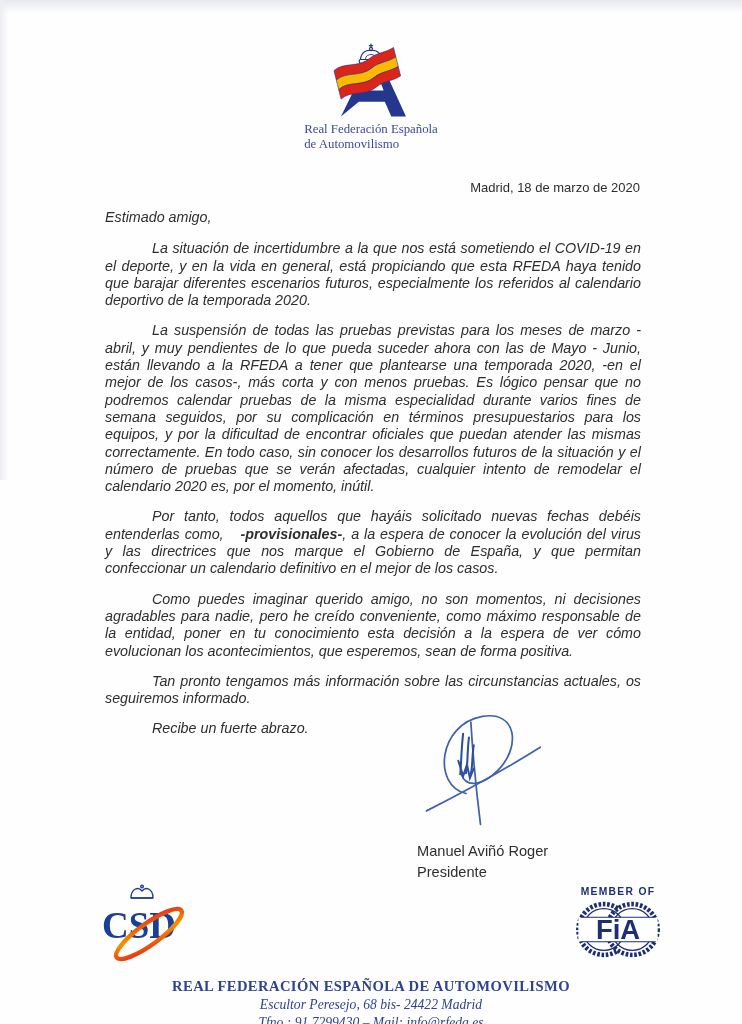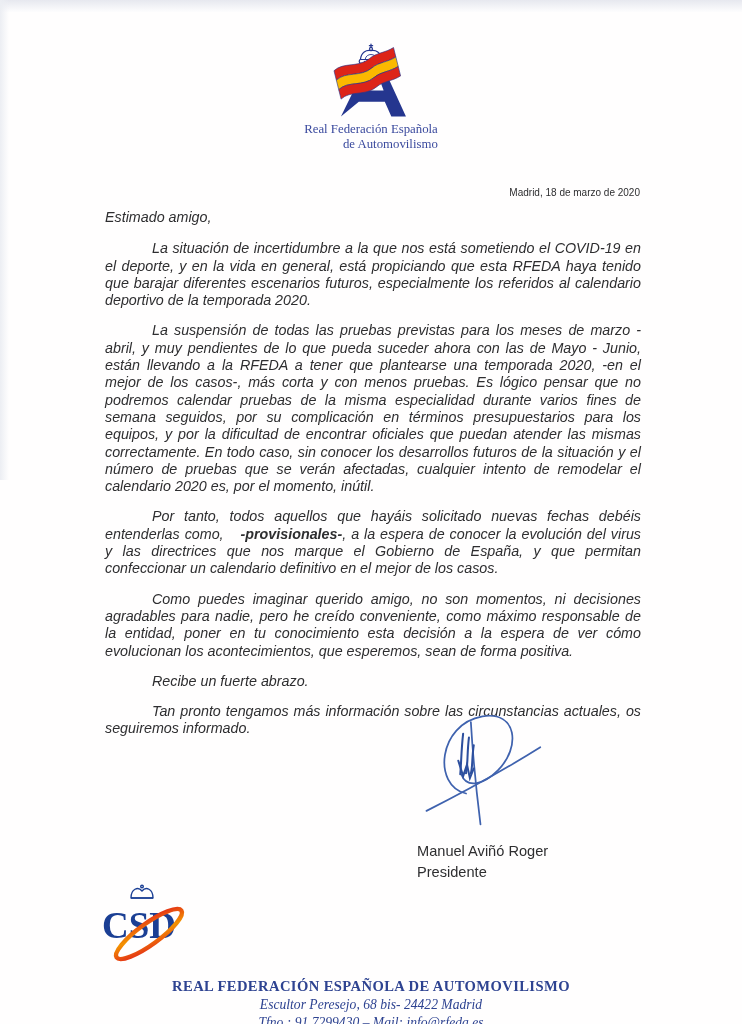--- a/index.html
+++ b/index.html
@@ -7,23 +7,23 @@
     position:relative;width:742px;height:1024px;background:#fffefe;
     font-family:"Liberation Sans",sans-serif;color:#2e2e30;overflow:hidden;
   }
   
   .edge-top{position:absolute;top:0;left:0;right:0;height:12px;
     background:linear-gradient(to bottom,#e2e4ec,#fdfdfe);opacity:.85;}
   .edge-left{position:absolute;top:0;left:0;width:9px;height:480px;
     background:linear-gradient(to right,#eceef3,rgba(255,255,255,0));}
   
   .logo-wrap{position:absolute;top:40px;left:0;right:0;display:flex;flex-direction:column;align-items:center;}
-  .logo-text{font-family:"Liberation Serif",serif;color:#3b4a9e;font-size:12.8px;line-height:15px;text-align:right;margin-top:4px;}
+  .logo-text{font-family:"Liberation Serif",serif;color:#3b4a9e;font-size:12.8px;line-height:15px;text-align:left;margin-top:4px;}
   
-  .date-line{position:absolute;top:187px;right:102px;font-size:10px;}
+  .date-line{position:absolute;top:180px;right:102px;font-size:13px;}
   .letter-body{position:absolute;top:209px;left:105px;width:536px;font-size:14.3px;line-height:17.3px;text-align:justify;font-style:italic;}
   .letter-body .salutation{margin:0 0 14px 0;}
   .letter-body p{margin:0 0 13px 0;text-indent:47px;}
   .letter-body b{font-weight:bold;margin-left:12px;}
   
   .signature-svg{position:absolute;left:413px;top:696px;}
   .signer{position:absolute;left:417px;top:841px;font-size:14.6px;line-height:21px;}
   
   .csd-svg{position:absolute;left:86px;top:882px;}
   .fia-wrap{position:absolute;left:561px;top:886px;width:114px;text-align:center;}
@@ -72,22 +72,22 @@
   </div>
 
   <div class="date-line">Madrid, 18 de marzo de 2020</div>
 
   <div class="letter-body">
     <div class="salutation">Estimado amigo,</div>
     <p>La situación de incertidumbre a la que nos está sometiendo el COVID-19 en el deporte, y en la vida en general, está propiciando que esta RFEDA haya tenido que barajar diferentes escenarios futuros, especialmente los referidos al calendario deportivo de la temporada 2020.</p>
     <p>La suspensión de todas las pruebas previstas para los meses de marzo - abril, y muy pendientes de lo que pueda suceder ahora con las de Mayo - Junio, están llevando a la RFEDA a tener que plantearse una temporada 2020, -en el mejor de los casos-, más corta y con menos pruebas. Es lógico pensar que no podremos calendar pruebas de la misma especialidad durante varios fines de semana seguidos, por su complicación en términos presupuestarios para los equipos, y por la dificultad de encontrar oficiales que puedan atender las mismas correctamente. En todo caso, sin conocer los desarrollos futuros de la situación y el número de pruebas que se verán afectadas, cualquier intento de remodelar el calendario 2020 es, por el momento, inútil.</p>
     <p><span>Por tanto, todos aquellos que hayáis solicitado nuevas fechas debéis entenderlas como, </span><b>-provisionales-</b><span>, a la espera de conocer la evolución del virus y las directrices que nos marque el Gobierno de España, y que permitan confeccionar un calendario definitivo en el mejor de los casos.</span></p>
     <p>Como puedes imaginar querido amigo, no son momentos, ni decisiones agradables para nadie, pero he creído conveniente, como máximo responsable de la entidad, poner en tu conocimiento esta decisión a la espera de ver cómo evolucionan los acontecimientos, que esperemos, sean de forma positiva.</p>
+    <p>Tan pronto tengamos más información sobre las circunstancias actuales, os seguiremos informado.</p>
     <p>Recibe un fuerte abrazo.</p>
-    <p>Tan pronto tengamos más información sobre las circunstancias actuales, os seguiremos informado.</p>
   </div>
 
   <svg class="signature-svg" width="135" height="142" viewBox="0 0 140 145">
     <g fill="none" stroke="#3f62ae" stroke-width="1.8" stroke-linecap="round">
       <path d="M55,100 C20,92 26,28 72,20 C108,14 112,52 88,76 C74,90 56,96 50,80"></path>
       <path d="M14,118 C50,100 100,72 132,52"></path>
       <path d="M60,26 C62,60 66,100 70,132"></path>
     </g>
     <g fill="none" stroke="#2d4f9e" stroke-width="2.1" stroke-linecap="round">
       <path d="M52,38 C50,55 50,70 49,80"></path>
@@ -114,20 +114,34 @@
       <path d="M-11,3 C-11,-6 -4,-9 0,-4 C4,-9 11,-6 11,3 Z"></path>
       <path d="M-11,3 h22"></path>
       <circle cx="0" cy="-8.5" r="1.3"></circle>
     </g>
     <text x="52" y="56" text-anchor="middle" font-family="Liberation Serif, serif" font-size="37" font-weight="bold" fill="#1b3f94">CSD</text>
     <g transform="rotate(-36 62 52)">
       <ellipse cx="62" cy="52" rx="40" ry="10.5" fill="none" stroke="url(#csdGrad)" stroke-width="4.5"></ellipse>
     </g>
   </svg>
 
+  <div class="fia-wrap">
+    <div class="member-of">MEMBER OF</div>
+    <svg width="98" height="61" viewBox="0 0 96 60">
+      <g stroke="#1c2f73" fill="#ffffff">
+        <circle cx="34" cy="30" r="25" stroke-width="4.5" stroke-dasharray="2.6,1.7"></circle>
+        <circle cx="62" cy="30" r="25" stroke-width="4.5" stroke-dasharray="2.6,1.7"></circle>
+        <circle cx="34" cy="30" r="20.5" stroke-width="1.2" fill="none"></circle>
+        <circle cx="62" cy="30" r="20.5" stroke-width="1.2" fill="none"></circle>
+      </g>
+      <rect x="9" y="18" width="78" height="24" fill="#ffffff"></rect>
+      <path d="M11,18 h74 M11,42 h74" stroke="#1c2f73" stroke-width="1.1"></path>
+      <text x="48" y="39.5" text-anchor="middle" font-family="Liberation Sans, sans-serif" font-size="27" font-weight="bold" fill="#1c2f73">FiA</text>
+    </svg>
+  </div>
 
   <div class="footer">
     <div class="org">REAL FEDERACIÓN ESPAÑOLA DE AUTOMOVILISMO</div>
     <div class="it">Escultor Peresejo, 68 bis- 24422 Madrid</div>
     <div class="it"><span>Tfno.: 91 7299430 – Mail: </span><span class="u">info@rfeda.es</span></div>
     <div class="it">www.rfeda.es</div>
   </div>
 </div>
 
 </body></html>

